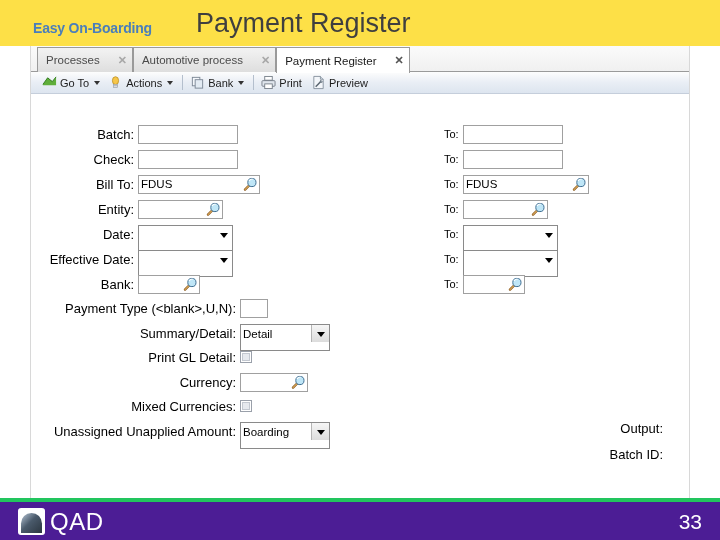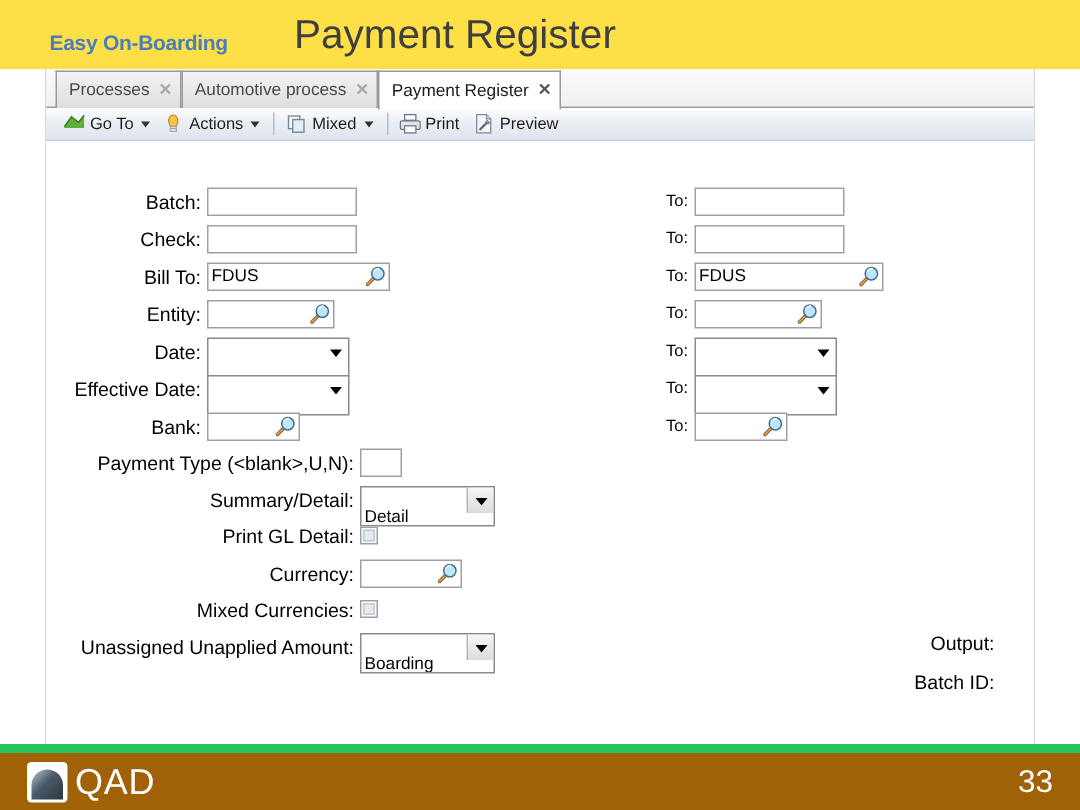--- a/index.html
+++ b/index.html
@@ -74,20 +74,21 @@
     height: 25px;
     margin-top: 1px;
     padding: 0 5px 0 8px;
     font-size: 11.5px;
     color: #333333;
     border: 1px solid #9a9a9a;
     border-bottom: none;
     box-sizing: border-box;
     vertical-align: top;
     white-space: nowrap;
+    gap: 12px;
   }
   .tab.inactive {
     background: linear-gradient(to bottom, #f3f3f3 0%, #dedede 100%);
     color: #4a4a4a;
   }
   .tab.active {
     background: #ffffff;
     color: #1a1a1a;
     height: 26px;
     z-index: 3;
@@ -187,21 +188,21 @@
   .lookup svg { display: block; }
 
   .ddl {
     position: absolute;
     box-sizing: border-box;
     background: #ffffff;
     border: 1px solid #8a8a8a;
     height: 27px;
     font-size: 11.5px;
     color: #000000;
-    padding: 12px 2px;
+    padding: 1px 2px;
     line-height: 17px;
     overflow: hidden;
   }
   .ddl-arrow {
     position: absolute;
     right: 4px;
     top: 7px;
     width: 0; height: 0;
     border-left: 4px solid transparent;
     border-right: 4px solid transparent;
@@ -235,22 +236,22 @@
     box-sizing: border-box;
   }
 
   
   #footer-bar {
     position: absolute;
     left: 0;
     bottom: 0;
     width: 720px;
     height: 38px;
-    background: #a16207;
-    border-top: 6px solid #22c55e;
+    background: #4c1d95;
+    border-top: 4px solid #22c55e;
   }
   #qad-logo {
     position: absolute;
     left: 18px;
     top: 6px;
     display: flex;
     align-items: center;
   }
   #qad-mark {
     width: 27px;
@@ -330,21 +331,21 @@
         <span class="tb-caret"></span>
       </div>
       <div class="tb-sep"></div>
       <div class="tb-item">
         <span>
           <svg class="tb-ico" viewBox="0 0 16 16">
             <rect x="2.5" y="2.5" width="8" height="9" fill="#f4f7fb" stroke="#7d8896" stroke-width="1"></rect>
             <rect x="5.5" y="5" width="8" height="9" fill="#e3ebf3" stroke="#7d8896" stroke-width="1"></rect>
           </svg>
         </span>
-        <span class="tb-label">Mixed</span>
+        <span class="tb-label">Bank</span>
         <span class="tb-caret"></span>
       </div>
       <div class="tb-sep"></div>
       <div class="tb-item">
         <span>
           <svg class="tb-ico" viewBox="0 0 16 16">
             <rect x="4" y="1.5" width="8" height="4" fill="#ffffff" stroke="#6d7680" stroke-width="0.9"></rect>
             <path d="M2 6 h12 a1 1 0 0 1 1 1 v4 a1 1 0 0 1 -1 1 h-12 a1 1 0 0 1 -1 -1 v-4 a1 1 0 0 1 1 -1 z" fill="#dfe5ec" stroke="#6d7680" stroke-width="0.9"></path>
             <rect x="4" y="9.5" width="8" height="5" fill="#ffffff" stroke="#6d7680" stroke-width="0.9"></rect>
           </svg>

